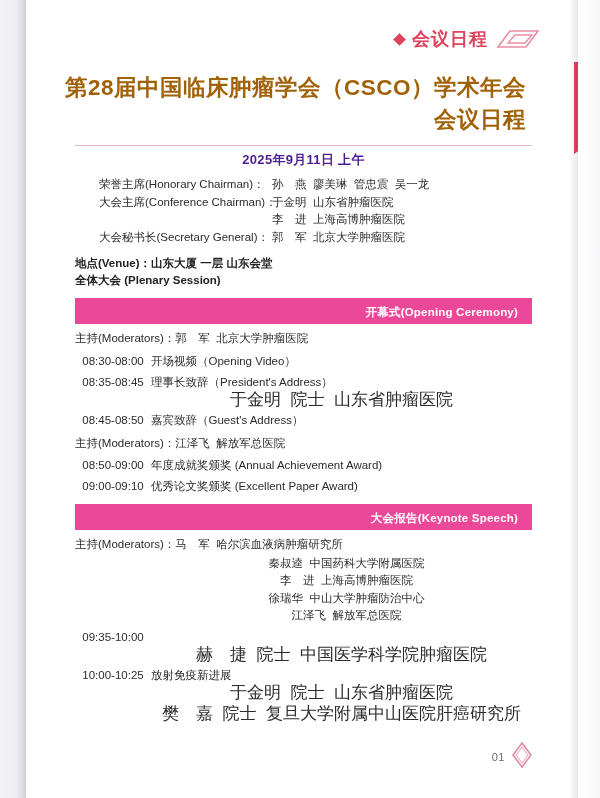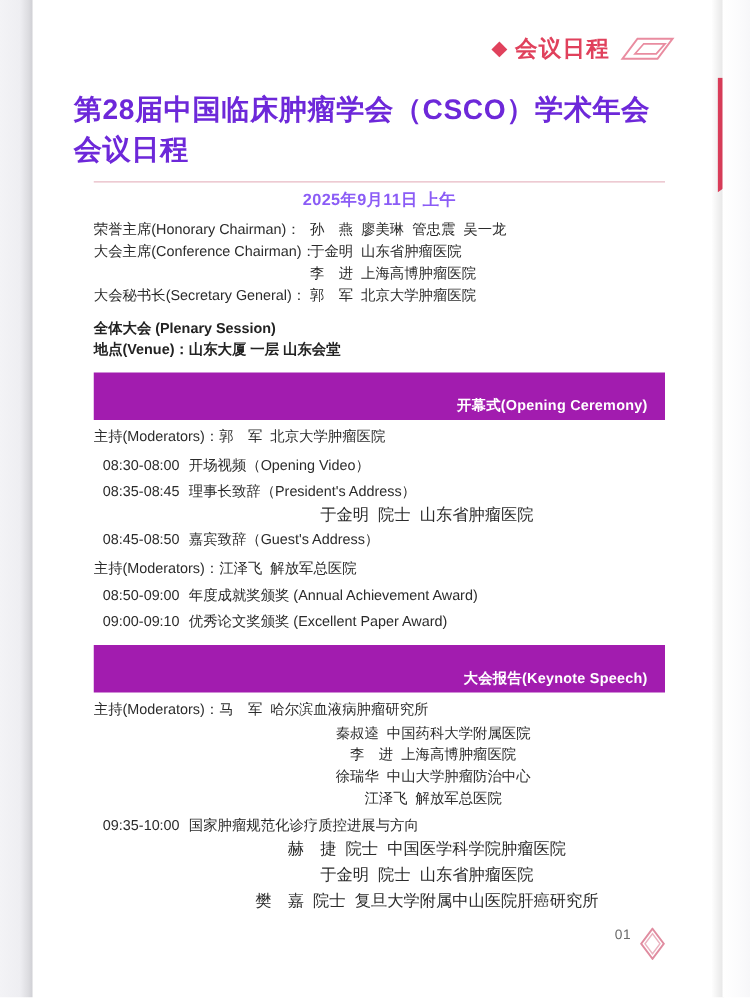--- a/index.html
+++ b/index.html
@@ -94,22 +94,22 @@
     box-shadow: -1px 1px 2px rgba(0,0,0,0.10);
   }
   .ribbon span { display: block; }
 
   
   .doc-title {
     position: absolute;
     left: 30px;
     right: 52px;
     top: 72px;
-    text-align: left;
-    color: #6d28d9;
+    text-align: right;
+    color: #a16207;
     font-size: 22.5px;
     font-weight: bold;
     line-height: 32px;
     letter-spacing: 0.5px;
   }
   .doc-title .line2 { display: block; }
 
   
   .content {
     position: absolute;
@@ -119,32 +119,33 @@
   }
 
   .rule {
     height: 1px;
     background: #e8b9c3;
     margin: 0 0 0 0;
   }
 
   .date-line {
     text-align: center;
-    color: #8b5cf6;
+    color: #4c1d95;
     font-size: 13px;
     font-weight: bold;
     padding: 5px 0 6px 0;
     letter-spacing: 0.3px;
   }
 
   .officers {
     font-size: 11.5px;
     color: #2b2b2b;
     line-height: 17.5px;
     padding-top: 1px;
+    margin-left: 24px;
   }
   .officer-row {
     display: flex;
     align-items: baseline;
   }
   .officer-role {
     width: 173px;
     flex: 0 0 173px;
     white-space: nowrap;
   }
@@ -155,26 +156,26 @@
   .plenary {
     font-size: 11.5px;
     color: #222222;
     font-weight: bold;
     line-height: 17px;
     padding-top: 9px;
   }
 
   
   .sec-bar {
-    background: #a21caf;
+    background: #ec4899;
     color: #ffffff;
     font-size: 11.5px;
     font-weight: bold;
     text-align: right;
-    padding: 19px 14px 4px 0;
+    padding: 7px 14px 4px 0;
     margin-top: 9px;
     letter-spacing: 0.2px;
   }
 
   
   .sec-body {
     padding-top: 2px;
     text-align: center;
   }
   .host-row {
@@ -205,33 +206,34 @@
     display: flex;
     align-items: baseline;
   }
   .item-time {
     width: 76px;
     flex: 0 0 76px;
     white-space: nowrap;
   }
   .item-title { }
   .item-speaker {
-    font-size: 13px;
+    font-size: 17px;
     color: #2b2b2b;
     line-height: 17px;
     padding-left: 76px;
     white-space: pre;
   }
 
   
   .footer {
     position: absolute;
     right: 46px;
     top: 742px;
     display: flex;
+    align-items: center;
     gap: 7px;
   }
   .page-num {
     font-size: 11px;
     color: #6b6b6b;
     letter-spacing: 0.5px;
   }
 </style>
 </head>
 <body>
@@ -277,22 +279,22 @@
             <span class="officer-role"></span>
             <span class="officer-name">李　进  上海高博肿瘤医院</span>
           </div>
           <div class="officer-row">
             <span class="officer-role">大会秘书长(Secretary General)：</span>
             <span class="officer-name">郭　军  北京大学肿瘤医院</span>
           </div>
         </div>
 
       <div class="plenary">
+        <div>地点(Venue)：山东大厦 一层 山东会堂</div>
         <div>全体大会 (Plenary Session)</div>
-        <div>地点(Venue)：山东大厦 一层 山东会堂</div>
       </div>
 
       <div id="sections">
           <div>
             <div class="sec-bar">开幕式(Opening Ceremony)</div>
             <div class="sec-body">
               <div class="host-row">
                 <span class="host-label">主持(Moderators)：</span>
                 <span class="host-names">郭　军  北京大学肿瘤医院</span>
               </div>
@@ -344,25 +346,28 @@
                 <span class="host-label">主持(Moderators)：</span>
                 <span class="host-names">马　军  哈尔滨血液病肿瘤研究所</span>
               </div>
               <div class="host-extra">秦叔逵  中国药科大学附属医院</div>
               <div class="host-extra">李　进  上海高博肿瘤医院</div>
               <div class="host-extra">徐瑞华  中山大学肿瘤防治中心</div>
               <div class="host-extra">江泽飞  解放军总医院</div>
               <div class="item">
                 <div class="item-main">
                   <span class="item-time">09:35-10:00</span>
-                  <span class="item-title">国家肿瘤规范化诊疗质控进展与方向</span>
                 </div>
                 <div class="item-speaker">赫　捷  院士  中国医学科学院肿瘤医院</div>
               </div>
               <div class="item">
+                <div class="item-main">
+                  <span class="item-time">10:00-10:25</span>
+                  <span class="item-title">放射免疫新进展</span>
+                </div>
                 <div class="item-speaker">于金明  院士  山东省肿瘤医院</div>
               </div>
               <div class="item">
                 <div class="item-speaker">樊　嘉  院士  复旦大学附属中山医院肝癌研究所</div>
               </div>
             </div>
           </div>
         </div>
 
     </div>

